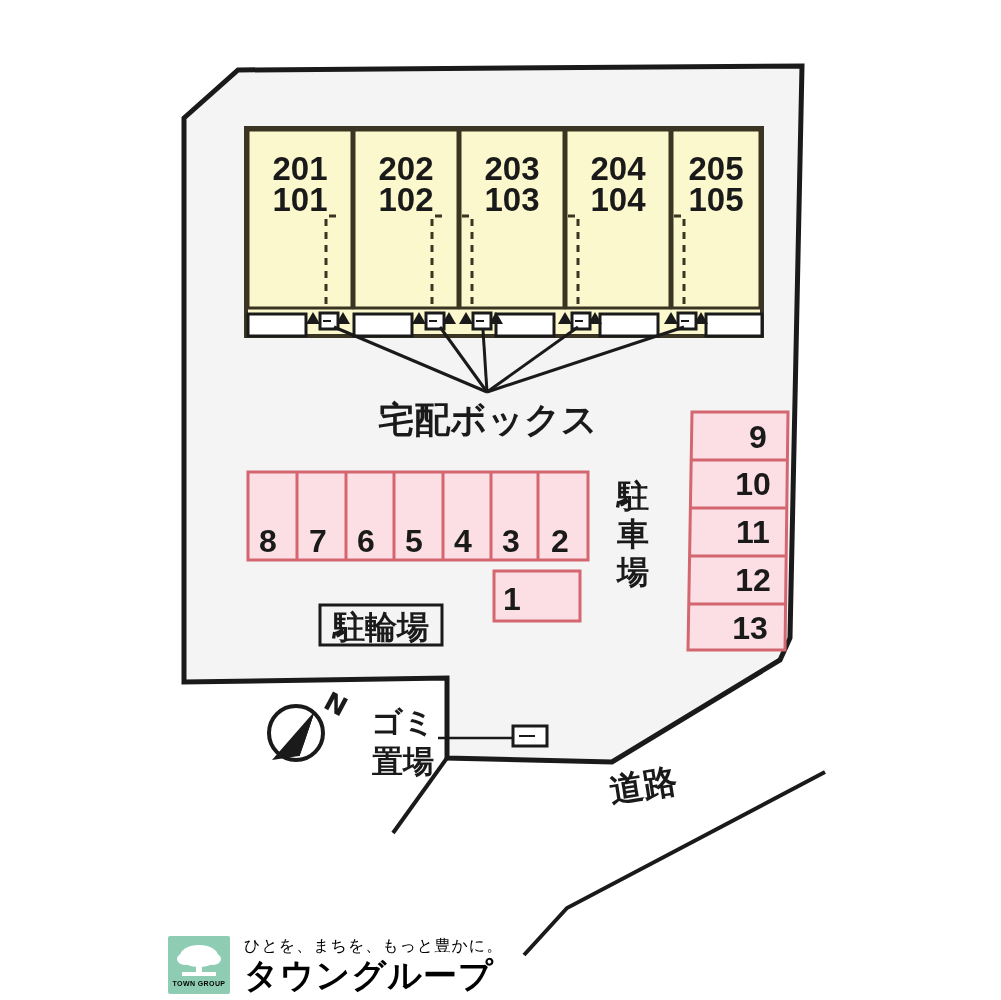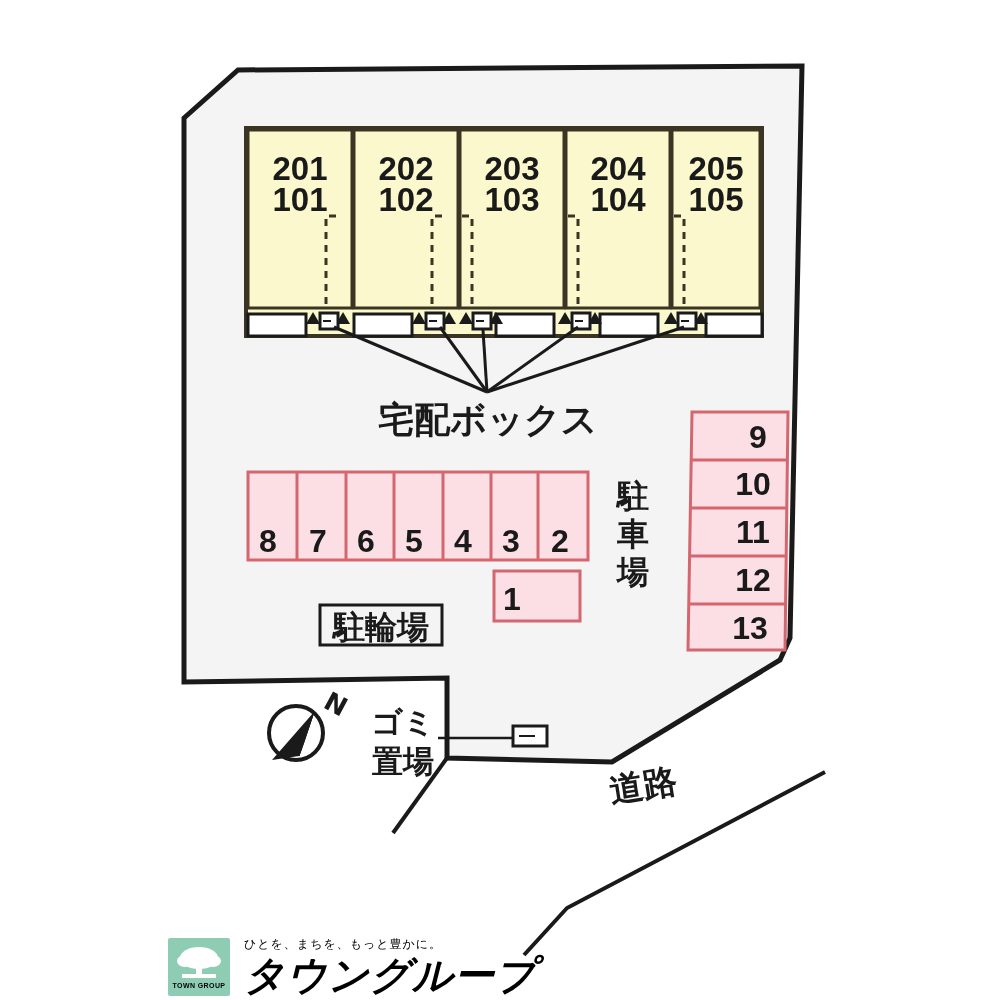--- a/index.html
+++ b/index.html
@@ -223,17 +223,17 @@
       <svg width="46" height="36" viewBox="0 0 46 36">
         <ellipse cx="23" cy="13" rx="19" ry="11" fill="#ffffff"></ellipse>
         <ellipse cx="9" cy="16" rx="8" ry="6" fill="#ffffff"></ellipse>
         <ellipse cx="37" cy="16" rx="8" ry="6" fill="#ffffff"></ellipse>
         <rect x="20" y="18" width="6" height="12" fill="#ffffff"></rect>
         <rect x="6" y="29" width="34" height="4" fill="#ffffff"></rect>
       </svg>
       <span class="logo-mark-text" style="font-size:7px;letter-spacing:0.4px;margin-top:1px;">TOWN GROUP</span>
     </div>
     <div style="margin-left:14px;display:flex;flex-direction:column;justify-content:center;">
-      <span class="logo-tagline" style="font-size:12px;letter-spacing:1px;">ひとを、まちを、もっと豊かに。</span>
-      <span class="logo-word" style="font-size:40px;letter-spacing:1px;line-height:1.1;font-style:italic;">タウングループ</span>
+      <span class="logo-tagline" style="font-size:16px;letter-spacing:1px;">ひとを、まちを、もっと豊かに。</span>
+      <span class="logo-word" style="font-size:34px;letter-spacing:1px;line-height:1.1;">タウングループ</span>
     </div>
   </div>
 </div>
 
 </body></html>

